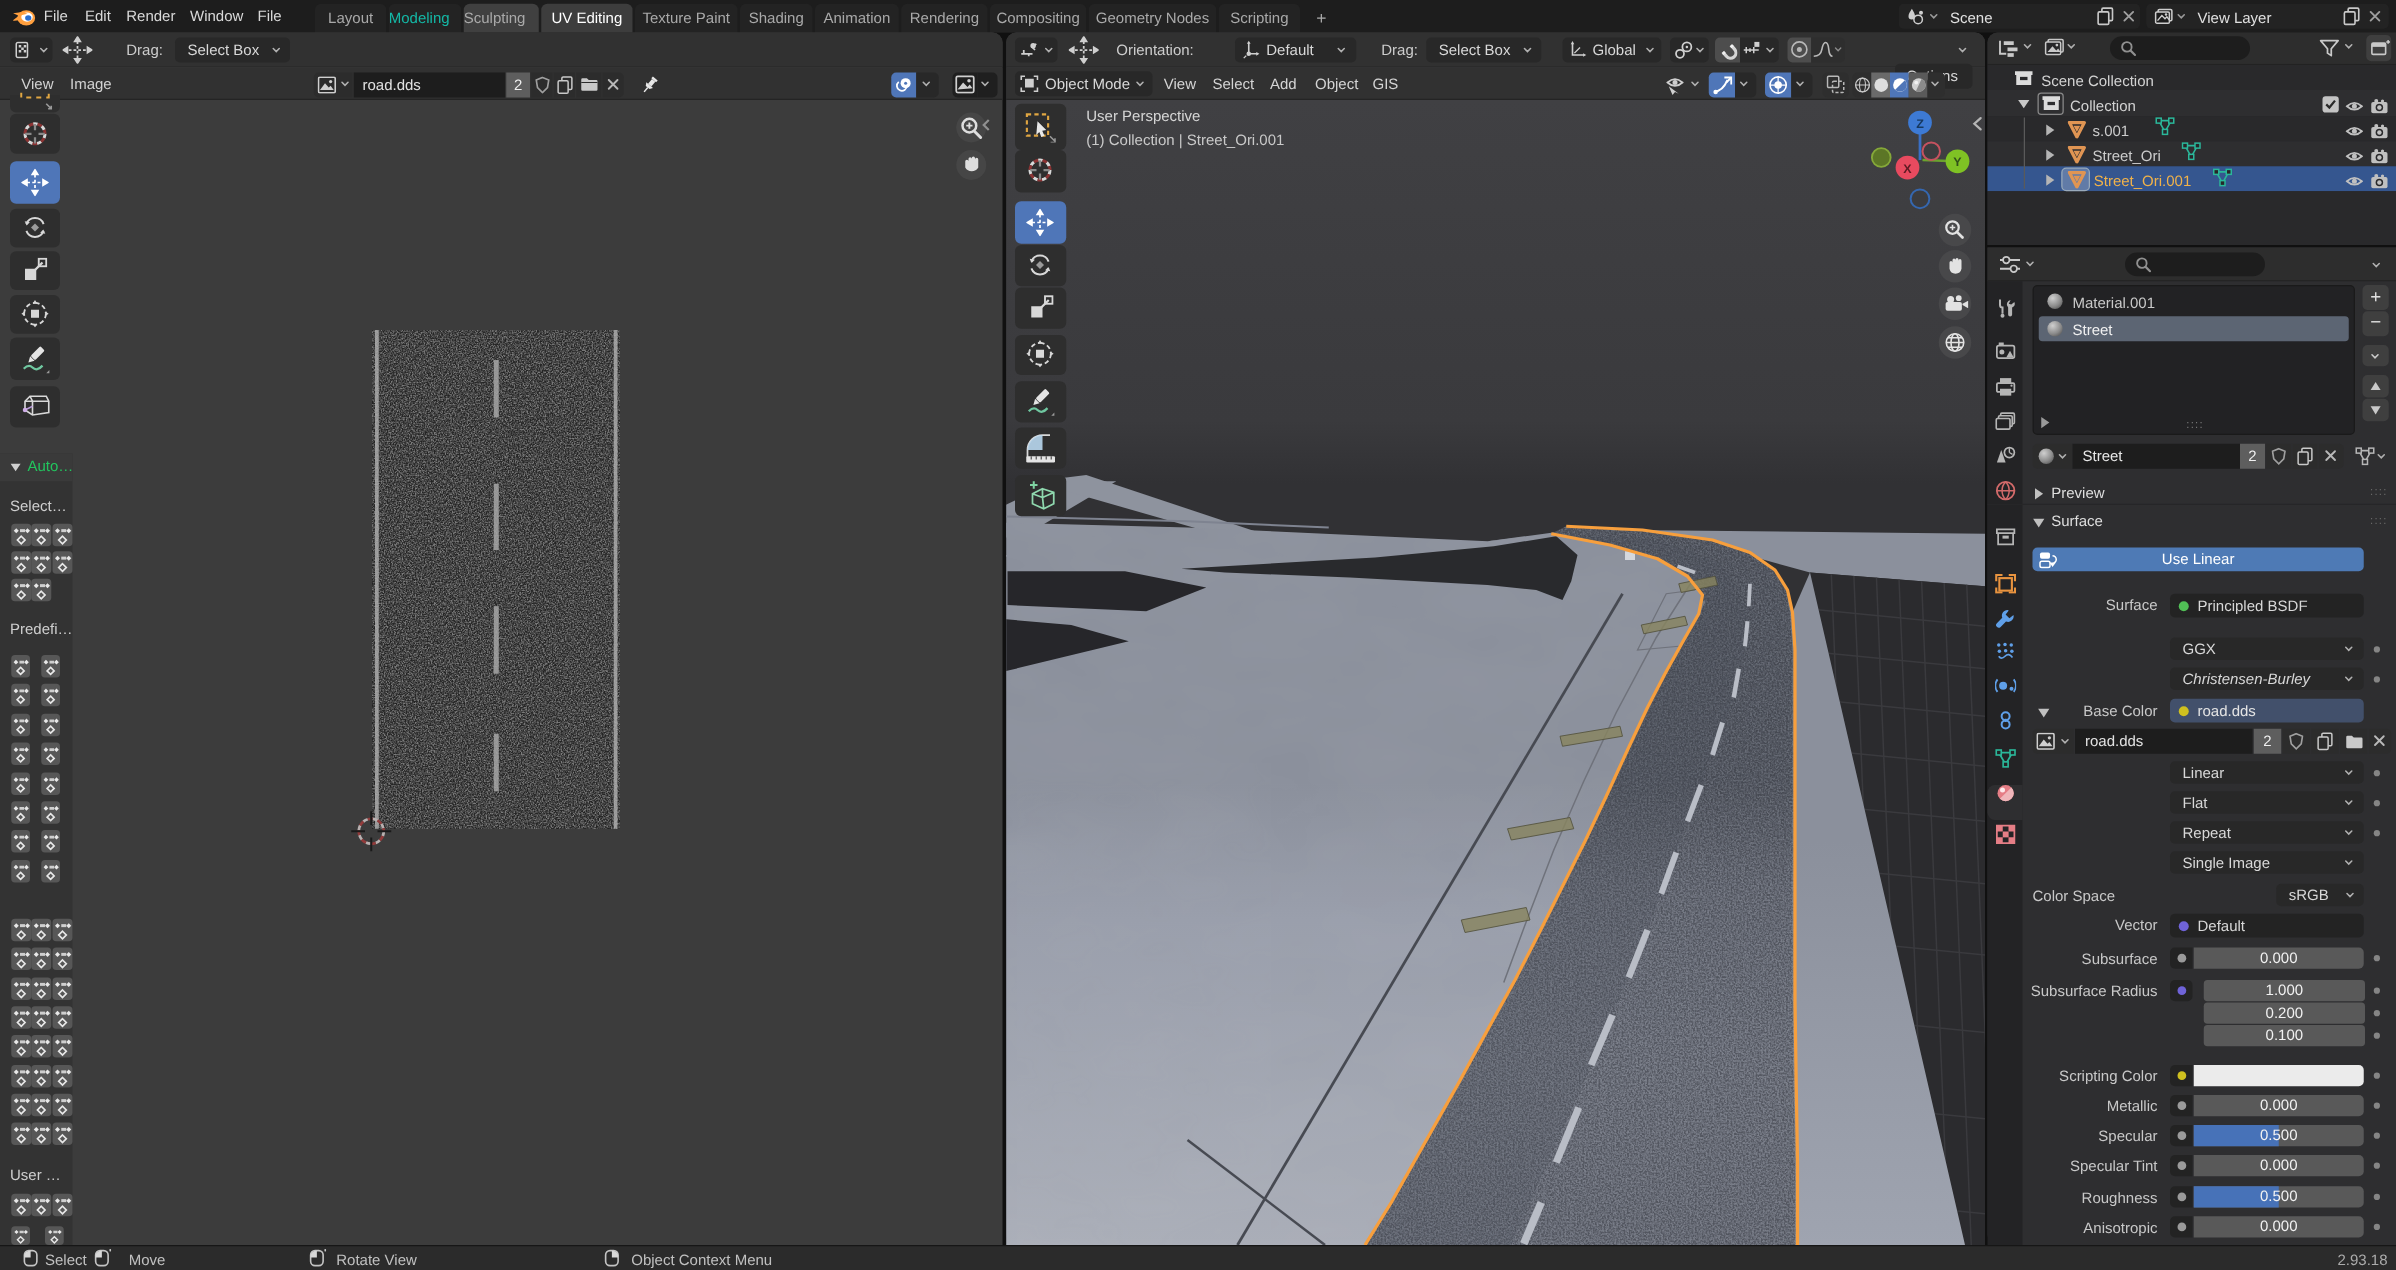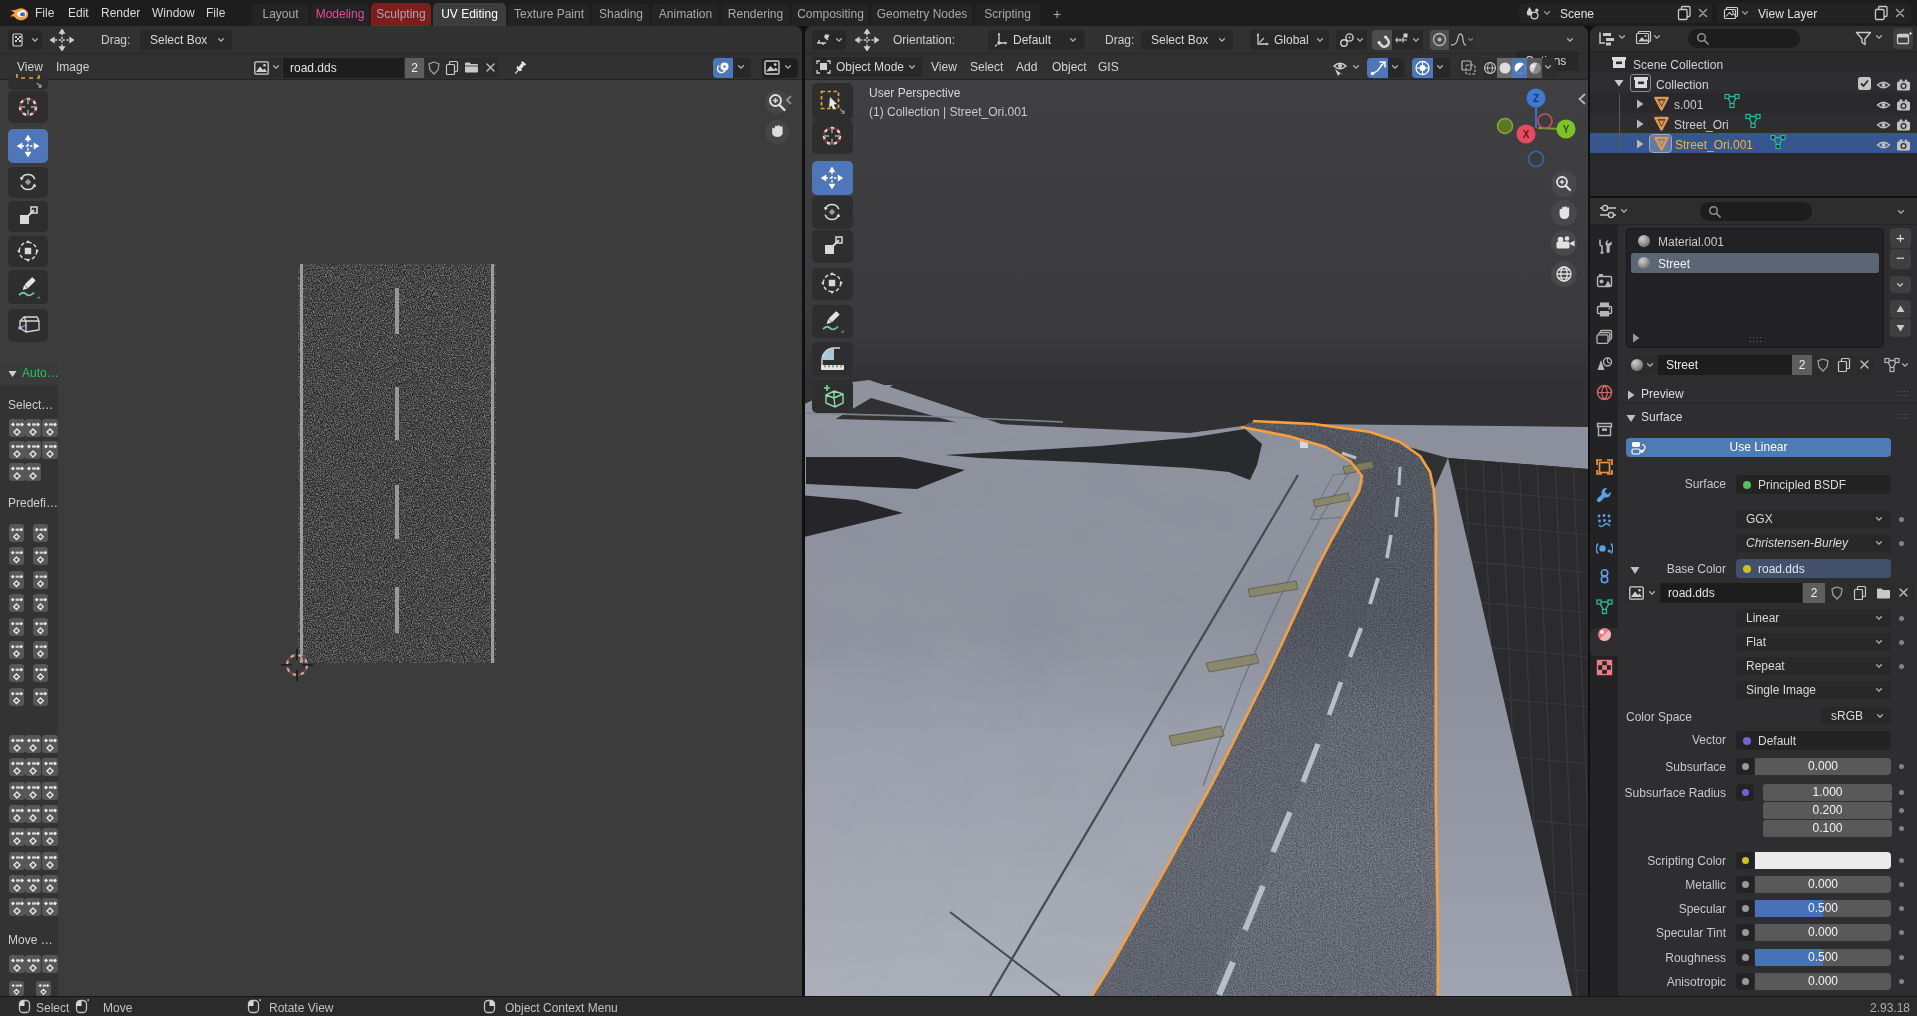--- a/index.html
+++ b/index.html
@@ -14,22 +14,22 @@
 <ellipse cx="13.6" cy="9.6" rx="4.6" ry="3.7" fill="#fff"></ellipse>
 <ellipse cx="14.6" cy="10.4" rx="2.5" ry="2.1" fill="#2a6fd0"></ellipse>
 <path d="M2.5 6.5 L10 5.5 L14 7 L7 8.5 Z" fill="#ff9f3e"></path>
 </svg>
 <div class="abs" style="left:35px;top:6px;color:#d9d9d9;font-size:12px;">File</div>
 <div class="abs" style="left:68px;top:6px;color:#d9d9d9;font-size:12px;">Edit</div>
 <div class="abs" style="left:101px;top:6px;color:#d9d9d9;font-size:12px;">Render</div>
 <div class="abs" style="left:152px;top:6px;color:#d9d9d9;font-size:12px;">Window</div>
 <div class="abs" style="left:206px;top:6px;color:#d9d9d9;font-size:12px;">File</div>
 <div class="abs" style="left:252px;top:3px;width:57px;height:23px;background:#232323;border-radius:5px 5px 0 0;color:#a9a9a9;font-size:12px;text-align:center;line-height:23px;">Layout</div>
-<div class="abs" style="left:311px;top:3px;width:58px;height:23px;background:#232323;border-radius:5px 5px 0 0;color:#ec4899;font-size:12px;text-align:center;line-height:23px;">Modeling</div>
-<div class="abs" style="left:371px;top:3px;width:60px;height:23px;background:#7f1d1d;border-radius:5px 5px 0 0;color:#a9a9a9;font-size:12px;text-align:center;line-height:23px;">Sculpting</div>
+<div class="abs" style="left:311px;top:3px;width:58px;height:23px;background:#232323;border-radius:5px 5px 0 0;color:#14b8a6;font-size:12px;line-height:23px;">Modeling</div>
+<div class="abs" style="left:371px;top:3px;width:60px;height:23px;background:#404040;border-radius:5px 5px 0 0;color:#a9a9a9;font-size:12px;text-align:left;line-height:23px;">Sculpting</div>
 <div class="abs" style="left:433px;top:3px;width:73px;height:23px;background:#3d3d3d;border-radius:5px 5px 0 0;color:#ffffff;font-size:12px;text-align:center;line-height:23px;">UV Editing</div>
 <div class="abs" style="left:508px;top:3px;width:82px;height:23px;background:#232323;border-radius:5px 5px 0 0;color:#a9a9a9;font-size:12px;text-align:center;line-height:23px;">Texture Paint</div>
 <div class="abs" style="left:592px;top:3px;width:58px;height:23px;background:#232323;border-radius:5px 5px 0 0;color:#a9a9a9;font-size:12px;text-align:center;line-height:23px;">Shading</div>
 <div class="abs" style="left:652px;top:3px;width:67px;height:23px;background:#232323;border-radius:5px 5px 0 0;color:#a9a9a9;font-size:12px;text-align:center;line-height:23px;">Animation</div>
 <div class="abs" style="left:721px;top:3px;width:69px;height:23px;background:#232323;border-radius:5px 5px 0 0;color:#a9a9a9;font-size:12px;text-align:center;line-height:23px;">Rendering</div>
 <div class="abs" style="left:792px;top:3px;width:77px;height:23px;background:#232323;border-radius:5px 5px 0 0;color:#a9a9a9;font-size:12px;text-align:center;line-height:23px;">Compositing</div>
 <div class="abs" style="left:871px;top:3px;width:102px;height:23px;background:#232323;border-radius:5px 5px 0 0;color:#a9a9a9;font-size:12px;text-align:center;line-height:23px;">Geometry Nodes</div>
 <div class="abs" style="left:975px;top:3px;width:65px;height:23px;background:#232323;border-radius:5px 5px 0 0;color:#a9a9a9;font-size:12px;text-align:center;line-height:23px;">Scripting</div>
 <div class="abs" style="left:1048px;top:3px;width:18px;height:23px;color:#a9a9a9;font-size:14px;text-align:center;line-height:22px;">+</div>
 <div class="abs" style="left:1519px;top:3px;width:193px;height:20px;background:#232323;border-radius:4px;"></div>
@@ -612,21 +612,21 @@
     <path d="M13 3.5 L15 5.5 L13 7.5 L11 5.5 Z" fill="#e8e8e8"></path>
     <path d="M8 10 L11 13 L8 16 L5 13 Z" fill="none" stroke="#e8e8e8" stroke-width="1.4"></path>
   </svg>
 <div class="abs" style="left:41.6px;top:898.1px;width:16px;height:18px;background:#575757;border-radius:3px;"></div>
 <svg class="abs" style="left:41.6px;top:898.1px" width="16" height="18" viewBox="0 0 16 18">
     <path d="M4 3.5 L6 5.5 L4 7.5 L2 5.5 Z" fill="#e8e8e8"></path>
     <rect x="7" y="4.3" width="4" height="2.4" fill="#cfcfcf"></rect>
     <path d="M13 3.5 L15 5.5 L13 7.5 L11 5.5 Z" fill="#e8e8e8"></path>
     <path d="M8 10 L11 13 L8 16 L5 13 Z" fill="none" stroke="#e8e8e8" stroke-width="1.4"></path>
   </svg>
-<div class="abs" style="left:8px;top:933px;color:#cfcfcf;font-size:12px;">Move …</div>
+<div class="abs" style="left:8px;top:933px;color:#cfcfcf;font-size:12px;">User …</div>
 <div class="abs" style="left:9px;top:955px;width:16px;height:18px;background:#575757;border-radius:3px;"></div>
 <svg class="abs" style="left:9px;top:955px" width="16" height="18" viewBox="0 0 16 18">
     <path d="M4 3.5 L6 5.5 L4 7.5 L2 5.5 Z" fill="#e8e8e8"></path>
     <rect x="7" y="4.3" width="4" height="2.4" fill="#cfcfcf"></rect>
     <path d="M13 3.5 L15 5.5 L13 7.5 L11 5.5 Z" fill="#e8e8e8"></path>
     <path d="M8 10 L11 13 L8 16 L5 13 Z" fill="none" stroke="#e8e8e8" stroke-width="1.4"></path>
   </svg>
 <div class="abs" style="left:25.3px;top:955px;width:16px;height:18px;background:#575757;border-radius:3px;"></div>
 <svg class="abs" style="left:25.3px;top:955px" width="16" height="18" viewBox="0 0 16 18">
     <path d="M4 3.5 L6 5.5 L4 7.5 L2 5.5 Z" fill="#e8e8e8"></path>

